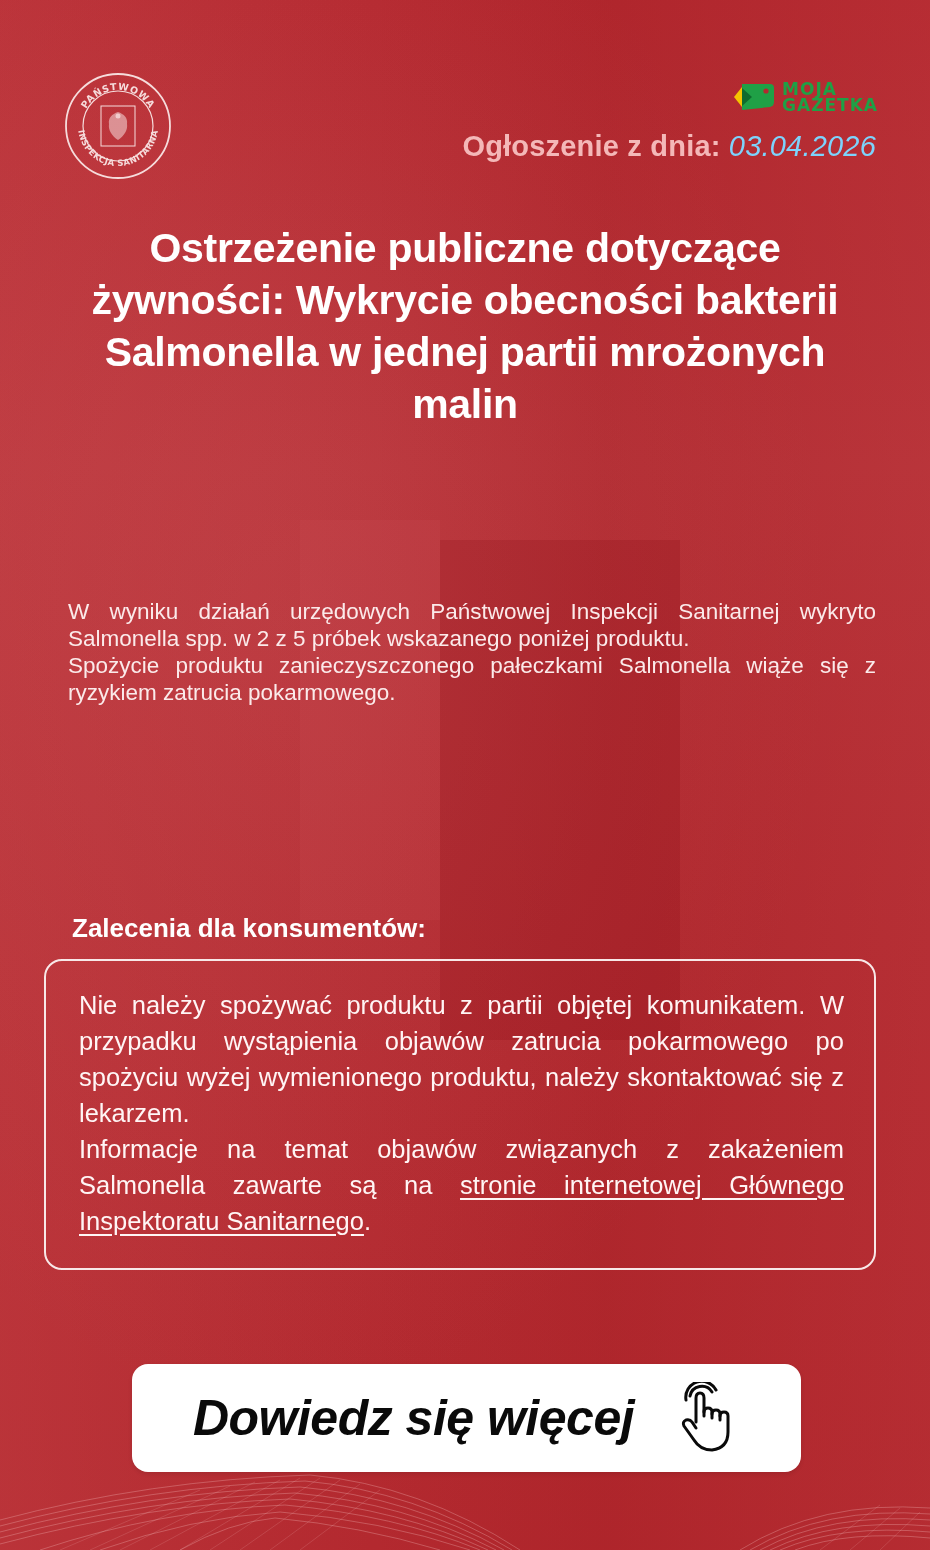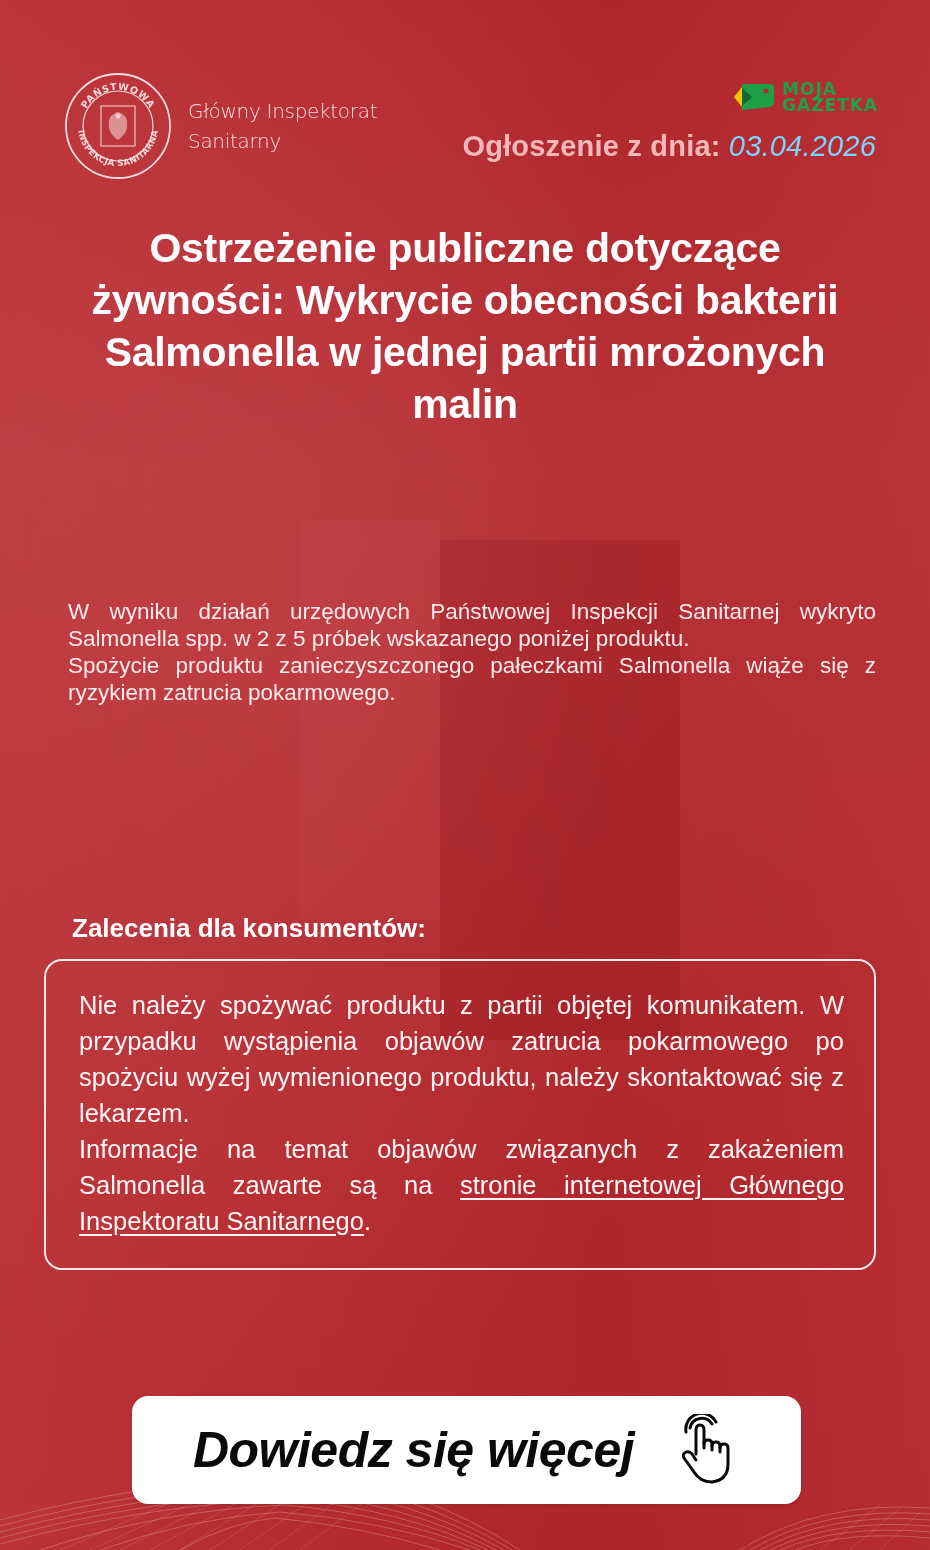--- a/index.html
+++ b/index.html
@@ -83,21 +83,21 @@
     .rec-box p {
       font-size: 25.5px; line-height: 36px; text-align: justify; text-align-last: left;
       color: #fff5f5;
     }
     .rec-link { color: #fff5f5; text-decoration: underline; text-underline-offset: 4px; }
 
     .cta {
       position: absolute; left: 132px; top: 1364px; width: 669px; height: 108px;
       background: #ffffff; border-radius: 16px; border: none;
       display: flex; align-items: center; justify-content: center; gap: 44px;
-      cursor: pointer; box-shadow: 0 2px 4px rgba(0,0,0,0.1); margin-top: 32px;
+      cursor: pointer; box-shadow: 0 2px 4px rgba(0,0,0,0.1);
     }
     .cta-label {
       font-style: italic; font-weight: 700; font-size: 50px; color: #0a0a0a;
       letter-spacing: -0.5px;
     }
     .hand { width: 62px; height: 72px; }
   </style>
 </head>
 <body>
 
@@ -150,24 +150,20 @@
     <text font-family="DejaVu Sans, sans-serif" font-size="9.5" font-weight="700" fill="#f6dcdc" letter-spacing="0.8">
       <textPath href="#arcTop" startOffset="50%" text-anchor="middle">PAŃSTWOWA</textPath>
     </text>
     <text font-family="DejaVu Sans, sans-serif" font-size="8.5" font-weight="700" fill="#f6dcdc" letter-spacing="0.4">
       <textPath href="#arcBottom" startOffset="50%" text-anchor="middle">INSPEKCJA SANITARNA</textPath>
     </text>
     <rect x="37" y="34" width="34" height="40" fill="none" stroke="#f6dcdc" stroke-width="1"></rect>
     <path d="M54 40 C48 42 44 46 45 52 C44 58 48 64 54 68 C60 64 64 58 63 52 C64 46 60 42 54 40 Z" fill="rgba(246,220,220,0.55)"></path>
     <circle cx="54" cy="44" r="2.5" fill="rgba(246,220,220,0.8)"></circle>
   </svg>
-  <div>
-    <div class="org-name">Główny Inspektorat</div>
-    <div class="org-name">Sanitarny</div>
-  </div>
 </div>
 
 <div class="logo-right">
   <svg width="46" height="34" viewBox="0 0 46 34">
     <path d="M4 17 L12 7 L12 27 Z" fill="#f5c400"></path>
     <path d="M12 4 L40 4 Q44 4 44 8 L44 22 Q44 26 40 27 L12 30 L12 4 Z" fill="#1fa046"></path>
     <path d="M12 8 L22 17 L12 26 Z" fill="#0f6b2e"></path>
     <circle cx="36" cy="11" r="2.6" fill="#b3282f"></circle>
   </svg>
   <div>

